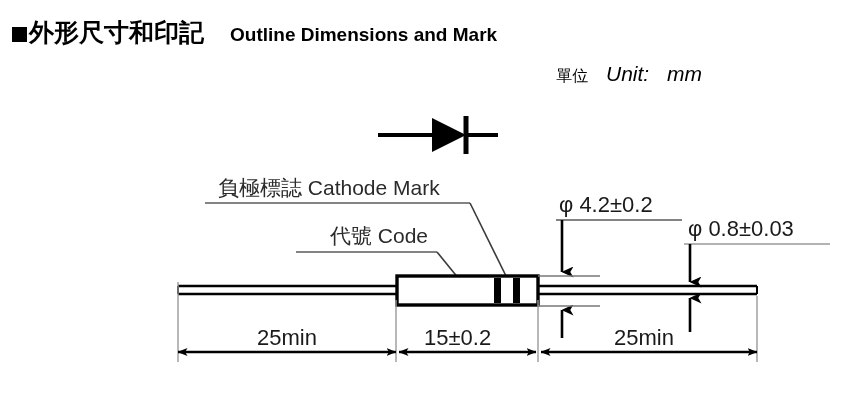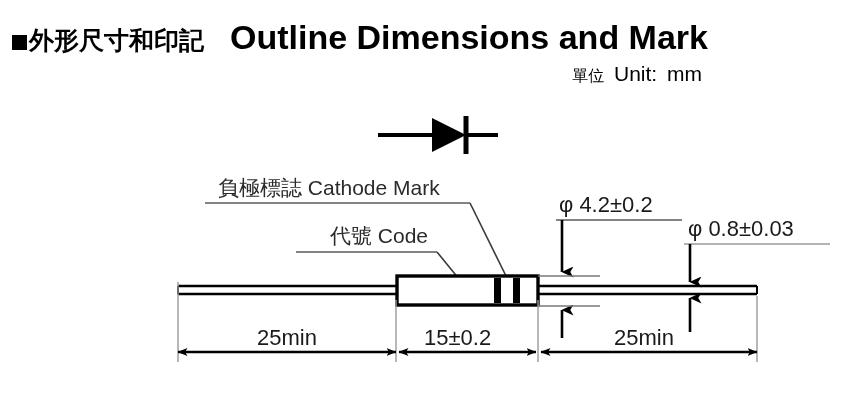--- a/index.html
+++ b/index.html
@@ -40,34 +40,34 @@
     position: relative;
     top: 1px;
   }
   .title-cn {
     font-size: 25px;
     font-weight: bold;
     letter-spacing: 0px;
     line-height: 1;
   }
   .title-en {
-    font-size: 34px;
+    font-size: 19px;
     font-weight: bold;
     margin-left: 26px;
     line-height: 1;
   }
   .unit-line {
     position: absolute;
     right: 148px;
     top: 62px;
     font-size: 21px;
     white-space: nowrap;
   }
   .unit-cn { font-size: 16px; }
-  .unit-en { font-size: 21px; margin-left: 4px; }
+  .unit-en { font-size: 21px; margin-left: 12px; font-style: italic; }
 
   
   #drawing {
     position: absolute;
     left: 0;
     top: 100px;
   }
   .svg-text {
     font-family: "Liberation Sans", sans-serif;
     fill: #2b2b2b;

